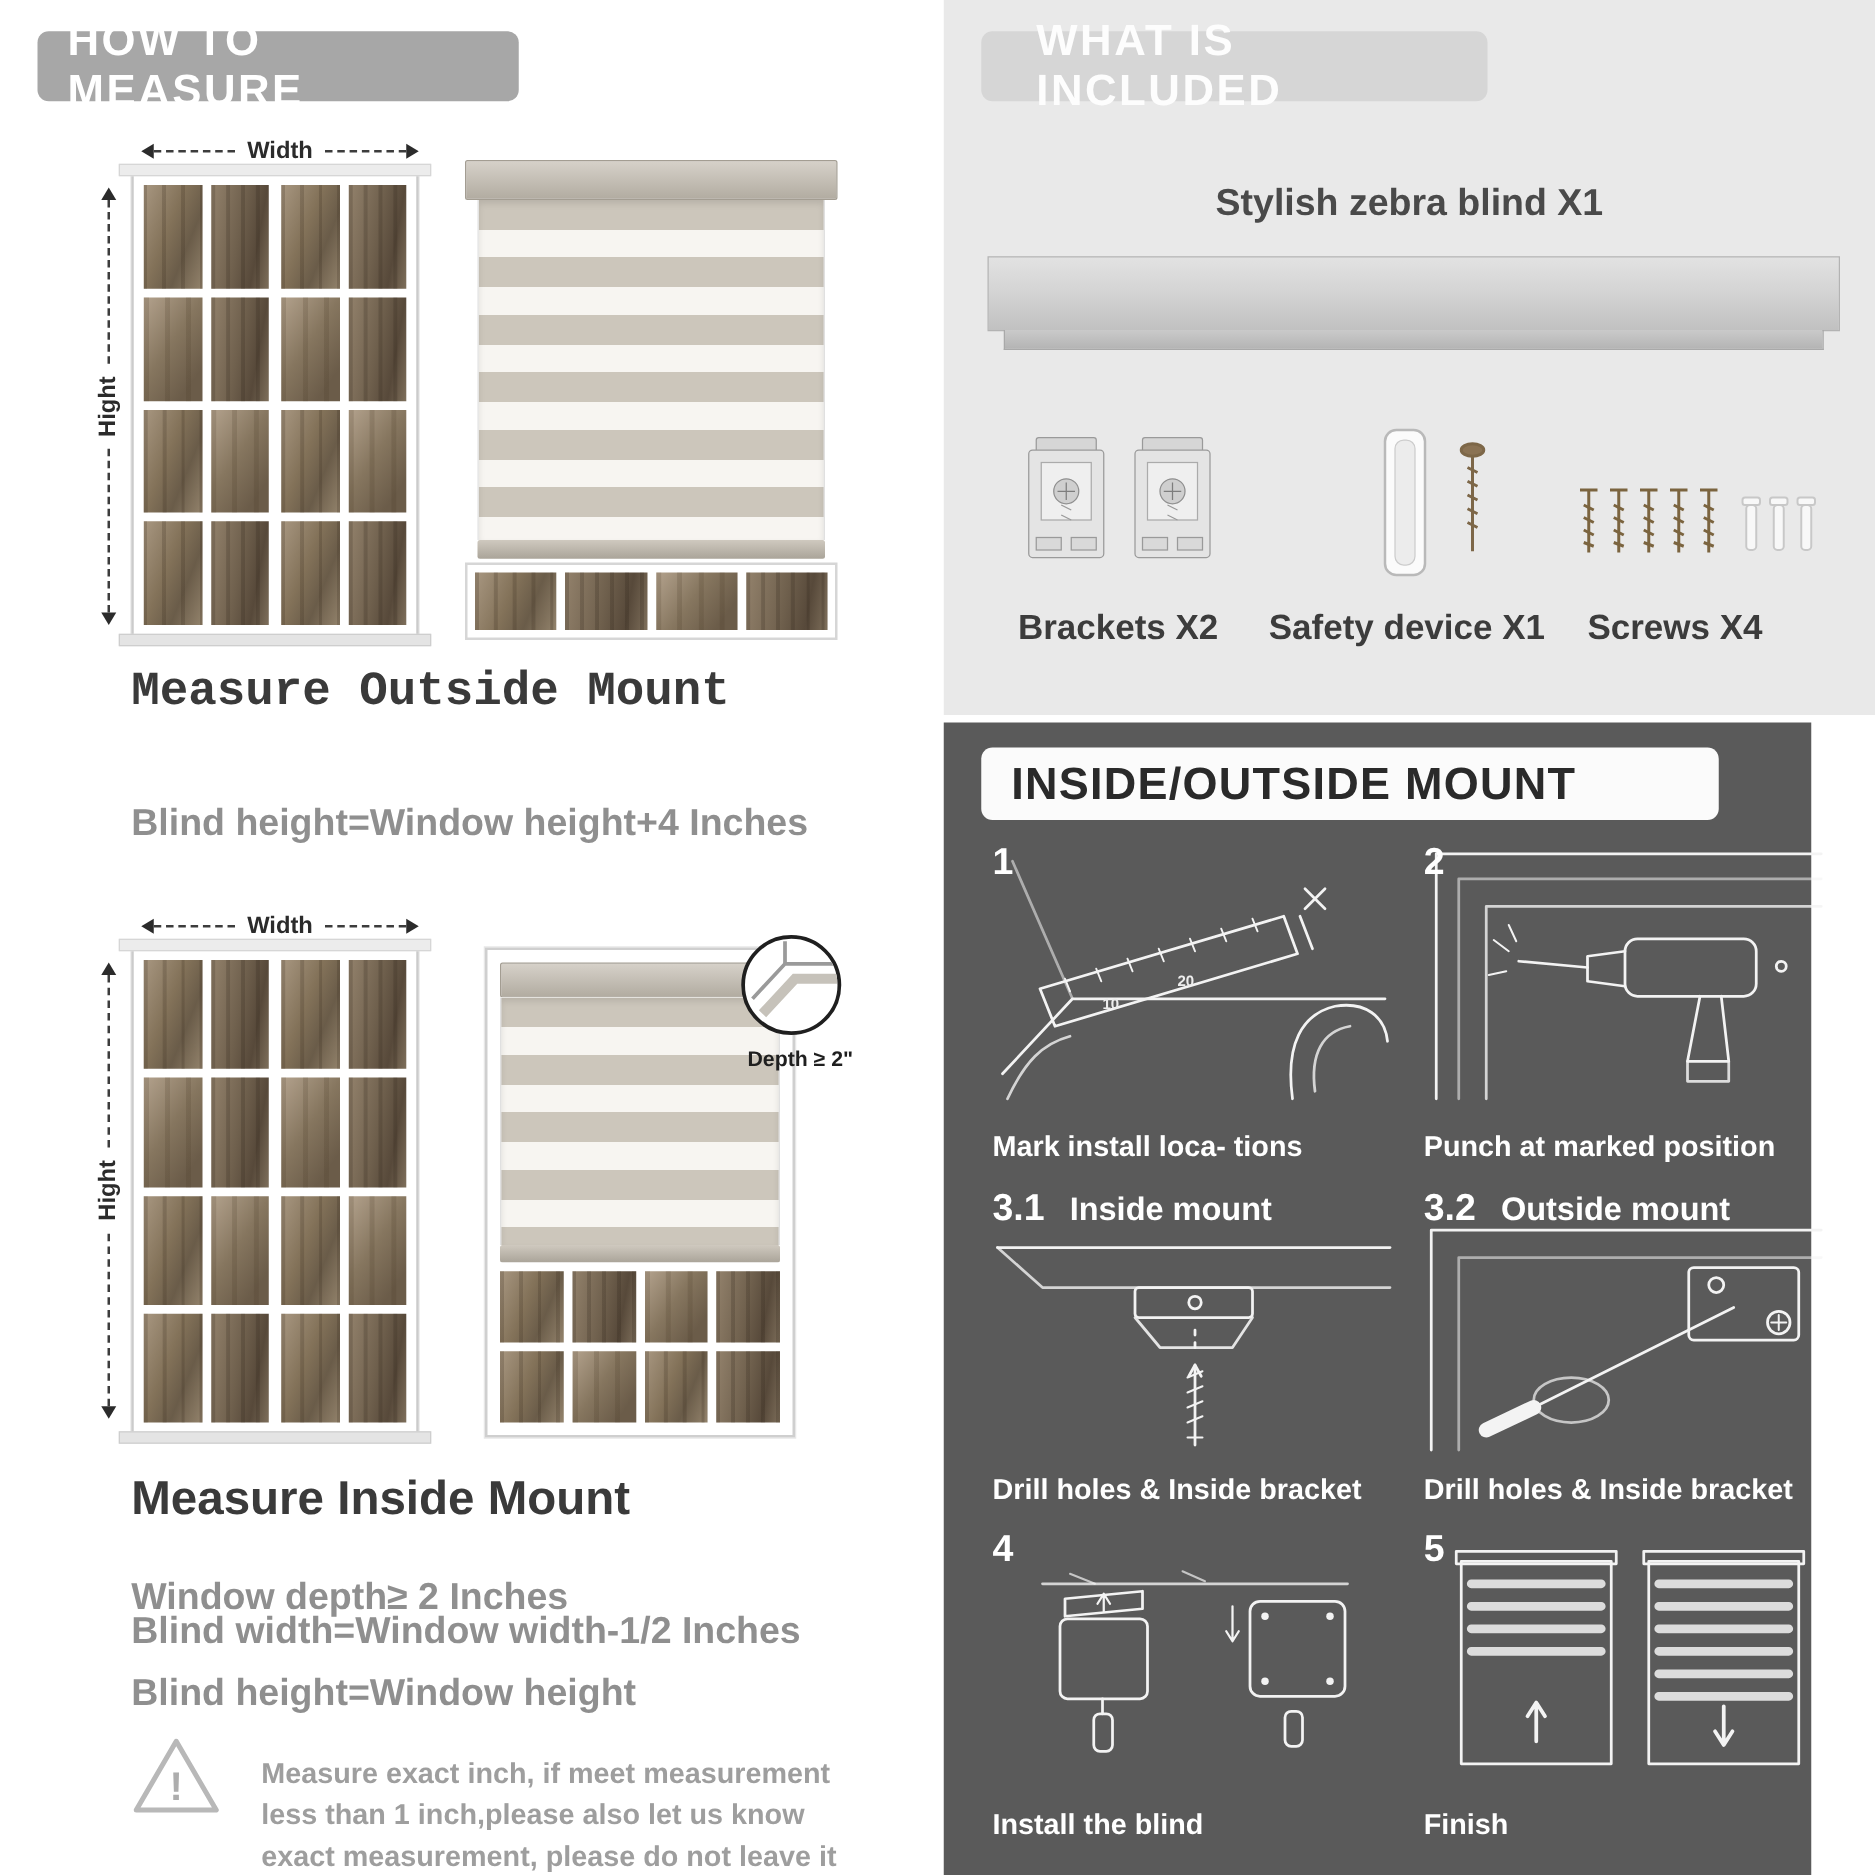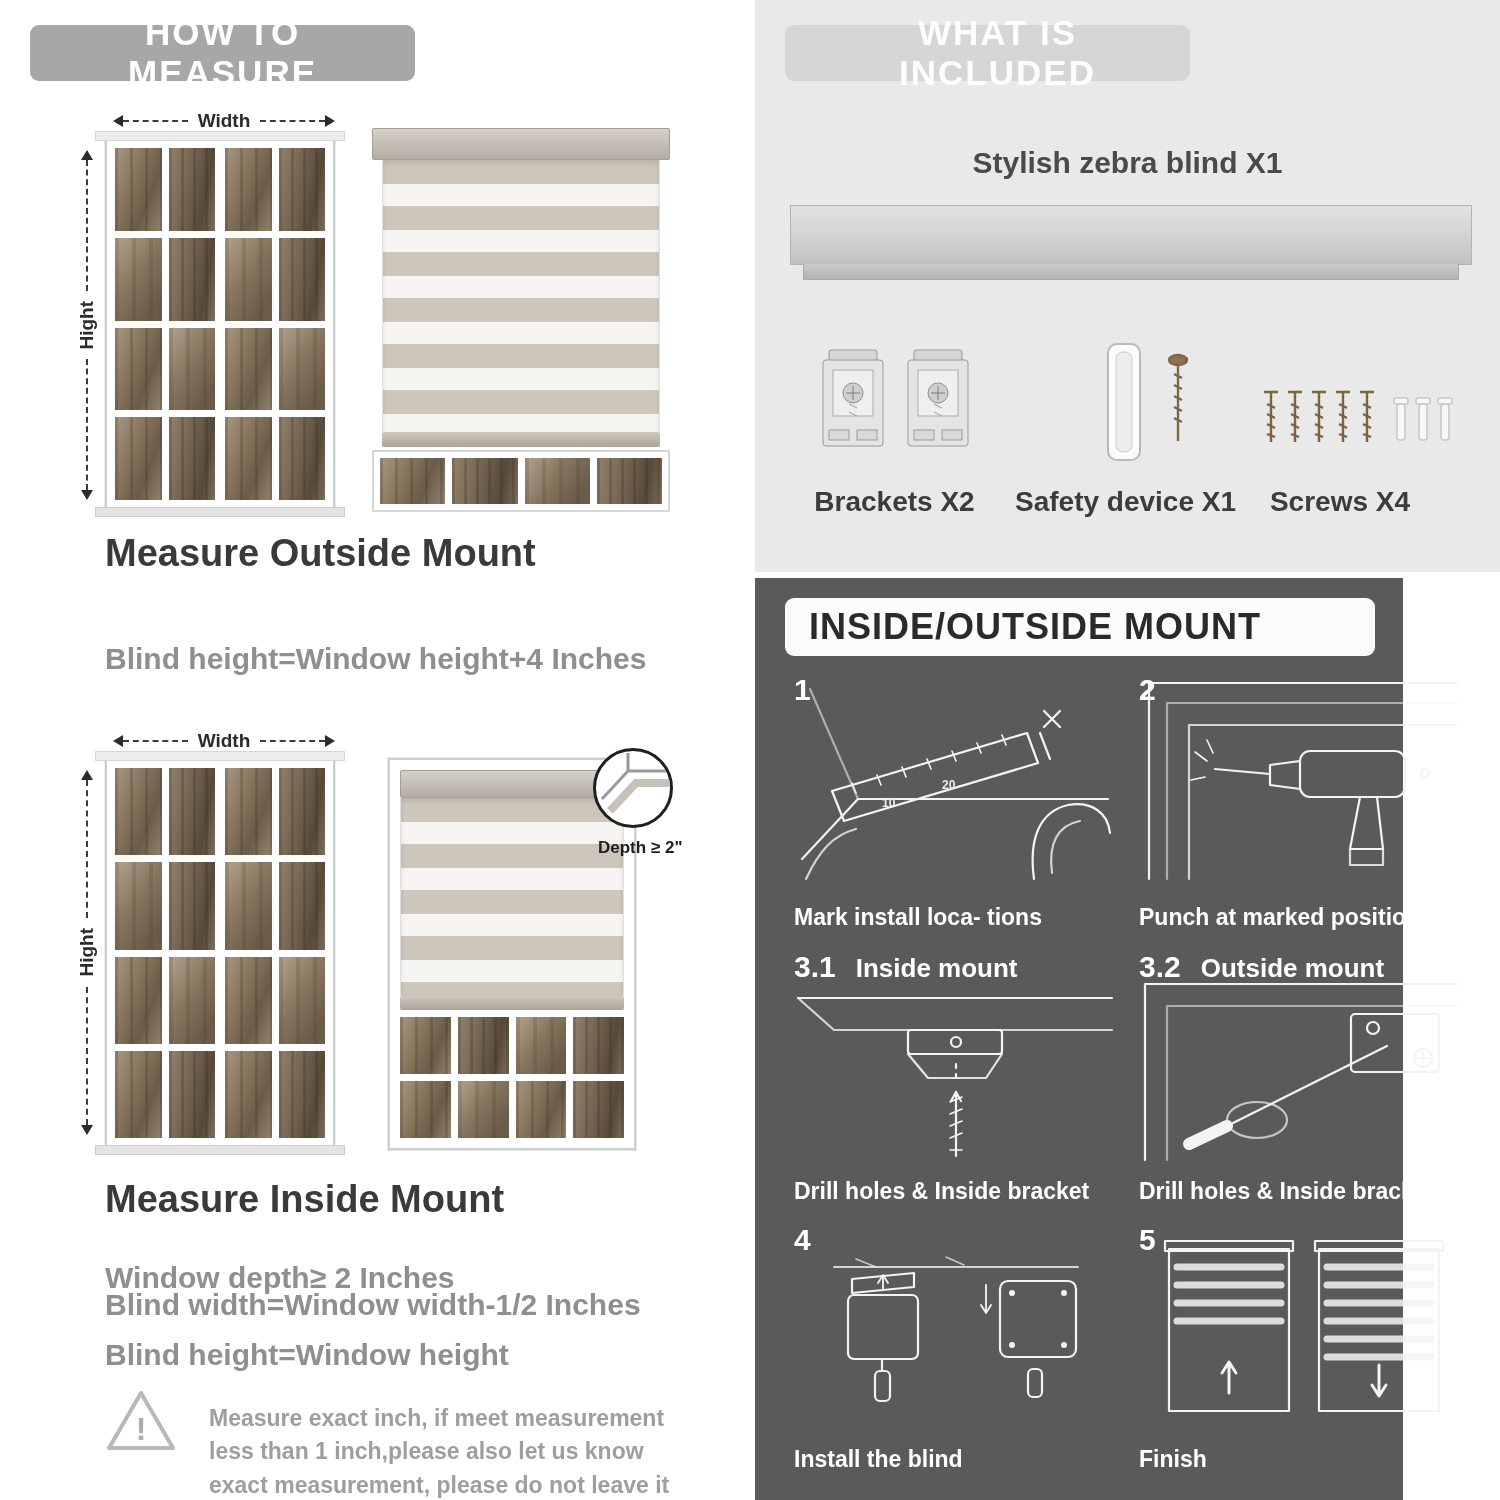--- a/index.html
+++ b/index.html
@@ -1,21 +1,21 @@
 <!DOCTYPE html>
 <html><head>
 <meta charset="utf-8">
 <style>
   html,body{margin:0;padding:0;background:#ffffff;}
   .canvas{position:relative;width:1500px;height:1500px;background:#ffffff;
           font-family:"Liberation Sans",sans-serif;overflow:hidden;}
 
   
   .pill{position:absolute;border-radius:9px;font-weight:bold;letter-spacing:2px;
-        display:flex;align-items:center;padding:0 24px;box-sizing:border-box;text-align:center;}
+        display:flex;align-items:center;padding:0 24px;box-sizing:border-box;}
   .pill-gray{background:#a7a7a7;color:#ffffff;font-size:35px;height:56px;}
   .pill-light{background:#d6d6d6;color:#fdfdfd;font-size:35px;height:56px;padding-left:44px;}
   .pill-white{background:#fbfbfb;color:#2a2a2a;font-size:36px;height:58px;letter-spacing:1px;}
 
   .mount-title{position:absolute;margin:0;font-size:38px;font-weight:bold;color:#3a3a3a;}
   .mline{position:absolute;margin:0;font-size:30px;font-weight:bold;color:#8f8f8f;}
 
   
   .h-arrow{position:absolute;display:flex;align-items:center;justify-content:center;}
   .h-arrow .dash{flex:1;border-top:2px dashed #3c3c3c;height:0;}
@@ -81,21 +81,21 @@
   .included{position:absolute;left:755px;top:0;width:745px;height:572px;background:#e9e9e9;}
   .blind-label{position:absolute;left:0;right:0;top:146px;text-align:center;
       font-size:30px;font-weight:bold;color:#4a4a4a;}
   .headrail{position:absolute;left:35px;top:205px;width:680px;height:58px;
       background:linear-gradient(180deg,#e2e2e2 0%,#d3d3d3 50%,#c1c1c1 100%);border:1px solid #b3b3b3;}
   .headrail-lip{position:absolute;left:12px;right:12px;top:100%;height:15px;
       background:linear-gradient(180deg,#cacaca,#b4b4b4);border:1px solid #a9a9a9;border-top:none;}
   .item-label{position:absolute;font-size:28px;font-weight:bold;color:#3c3c3c;text-align:center;}
 
   
-  .mount{position:absolute;left:755px;top:578px;width:648px;height:922px;background:#5a5a5a;}
+  .mount{position:absolute;left:755px;top:578px;width:648px;height:922px;background:#5a5a5a;padding-left:46px;}
   .step{position:absolute;box-sizing:border-box;}
   .step-head{position:absolute;left:4px;top:0;display:flex;align-items:baseline;z-index:2;}
   .step-num{font-size:30px;font-weight:bold;color:#ffffff;}
   .step-label{font-size:26px;font-weight:bold;color:#ffffff;margin-left:20px;}
   .step-art{position:absolute;left:0;top:0;stroke:#f3f3f3;fill:none;
       stroke-width:2.2;stroke-linecap:round;stroke-linejoin:round;}
   .step-caption{position:absolute;left:4px;bottom:0;font-size:23px;font-weight:bold;
       color:#ffffff;white-space:nowrap;}
   .svgnum{fill:#ededed;stroke:none;font-size:12px;font-weight:bold;}
   .dotfill{fill:#f3f3f3;stroke:none;}
@@ -148,21 +148,21 @@
     <div class="zb-stripes"></div>
     <div class="zb-rail"></div>
     <div class="zb-win">
         <div class="pane"></div>
         <div class="pane"></div>
         <div class="pane"></div>
         <div class="pane"></div>
       </div>
   </div>
 
-  <h2 class="mount-title" style="left:105px;top:532px;">Measure Outside Mount</h2>
+  <h2 class="mount-title" style="left:105px;top:532px;font-family:Liberation Mono, monospace;">Measure Outside Mount</h2>
   <p class="mline" style="left:105px;top:642px;">Blind height=Window height+4 Inches</p>
 
   <div class="h-arrow" style="left:113px;top:730px;width:222px;">
     <span class="ah left"></span>
     <span class="dash"></span>
     <span class="lbl">Width</span>
     <span class="dash"></span>
     <span class="ah right"></span>
   </div>
   <div class="v-arrow" style="left:76px;top:770px;height:365px;">

